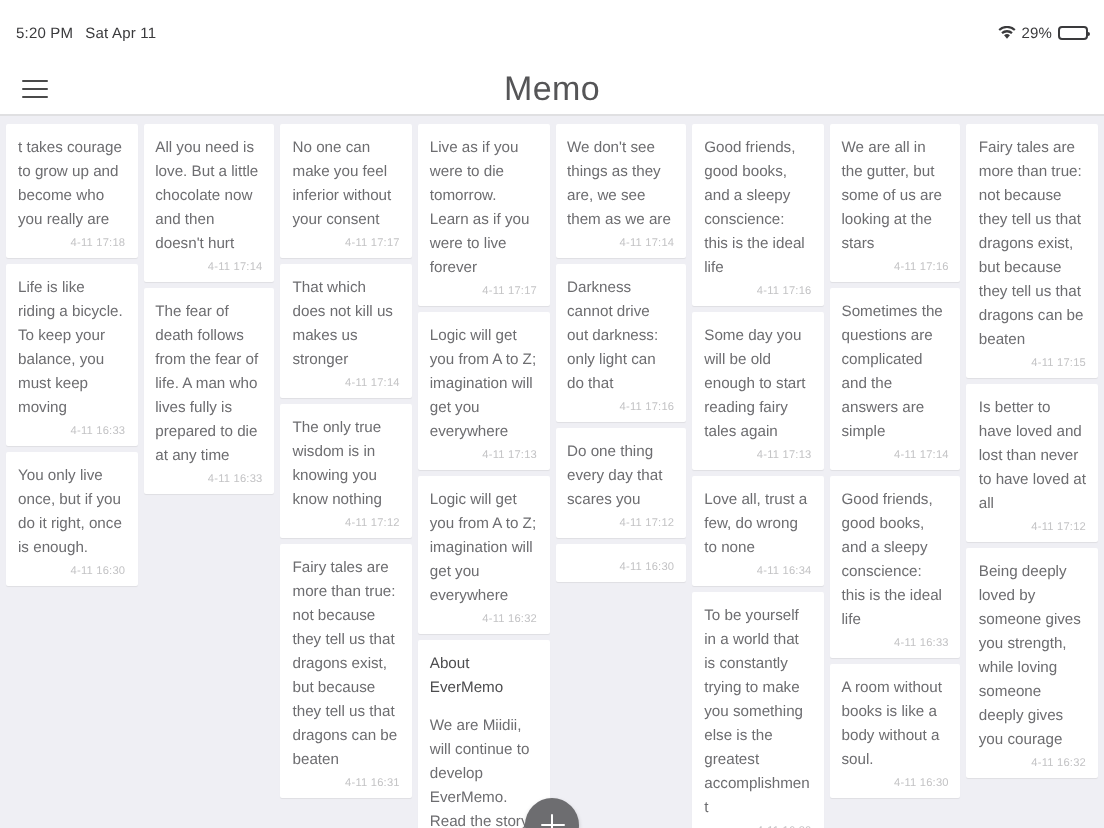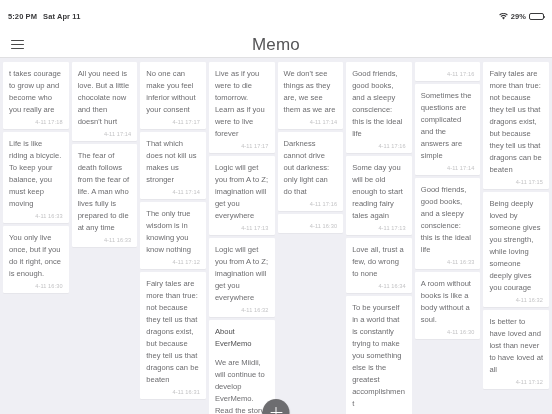--- a/index.html
+++ b/index.html
@@ -15,21 +15,20 @@
   
   .status-bar {
     height: 14px;
     background: #ffffff;
     display: flex;
     justify-content: space-between;
     padding: 16px 8px;
     font-size: 7.5px;
     color: #3a3a3c;
     letter-spacing: 0.1px;
-    font-weight: bold;
   }
   .status-left { display: flex; align-items: center; gap: 6px; }
   .status-right { display: flex; align-items: center; gap: 3px; }
   .wifi-icon { display: inline-block; width: 9px; height: 7px; position: relative; }
   .wifi-icon svg { display: block; }
   .battery-icon {
     display: inline-block;
     width: 15px; height: 7px;
     border: 0.8px solid #3a3a3c;
     border-radius: 2px;
@@ -268,20 +267,24 @@
       <div class="column">
         <div class="note-card">
           <div class="note-body">We don't see things as they are, we see them as we are</div>
           <div class="note-time">4-11 17:14</div>
         </div>
         <div class="note-card">
           <div class="note-body">Darkness cannot drive out darkness: only light can do that</div>
           <div class="note-time">4-11 17:16</div>
         </div>
         <div class="note-card">
+          <div class="note-body">Do one thing every day that scares you</div>
+          <div class="note-time">4-11 17:12</div>
+        </div>
+        <div class="note-card">
           <div class="note-time">4-11 16:30</div>
         </div>
       </div>
       <div class="column">
         <div class="note-card">
           <div class="note-body">Good friends, good books, and a sleepy conscience: this is the ideal life</div>
           <div class="note-time">4-11 17:16</div>
         </div>
         <div class="note-card">
           <div class="note-body">Some day you will be old enough to start reading fairy tales again</div>
@@ -291,20 +294,21 @@
           <div class="note-body">Love all, trust a few, do wrong to none</div>
           <div class="note-time">4-11 16:34</div>
         </div>
         <div class="note-card">
           <div class="note-body">To be yourself in a world that is constantly trying to make you something else is the greatest accomplishment</div>
           <div class="note-time">4-11 16:30</div>
         </div>
       </div>
       <div class="column">
         <div class="note-card">
+          <div class="note-body">We are all in the gutter, but some of us are looking at the stars</div>
           <div class="note-time">4-11 17:16</div>
         </div>
         <div class="note-card">
           <div class="note-body">Sometimes the questions are complicated and the answers are simple</div>
           <div class="note-time">4-11 17:14</div>
         </div>
         <div class="note-card">
           <div class="note-body">Good friends, good books, and a sleepy conscience: this is the ideal life</div>
           <div class="note-time">4-11 16:33</div>
         </div>
@@ -312,27 +316,27 @@
           <div class="note-body">A room without books is like a body without a soul.</div>
           <div class="note-time">4-11 16:30</div>
         </div>
       </div>
       <div class="column">
         <div class="note-card">
           <div class="note-body">Fairy tales are more than true: not because they tell us that dragons exist, but because they tell us that dragons can be beaten</div>
           <div class="note-time">4-11 17:15</div>
         </div>
         <div class="note-card">
+          <div class="note-body">Is better to have loved and lost than never to have loved at all</div>
+          <div class="note-time">4-11 17:12</div>
+        </div>
+        <div class="note-card">
           <div class="note-body">Being deeply loved by someone gives you strength, while loving someone deeply gives you courage</div>
           <div class="note-time">4-11 16:32</div>
         </div>
-        <div class="note-card">
-          <div class="note-body">Is better to have loved and lost than never to have loved at all</div>
-          <div class="note-time">4-11 17:12</div>
-        </div>
       </div>
     </div>
 
   <div class="fab">
     <span class="fab-plus"></span>
   </div>
 
   <div class="home-indicator-wrap">
     <div class="home-indicator"></div>
   </div>

